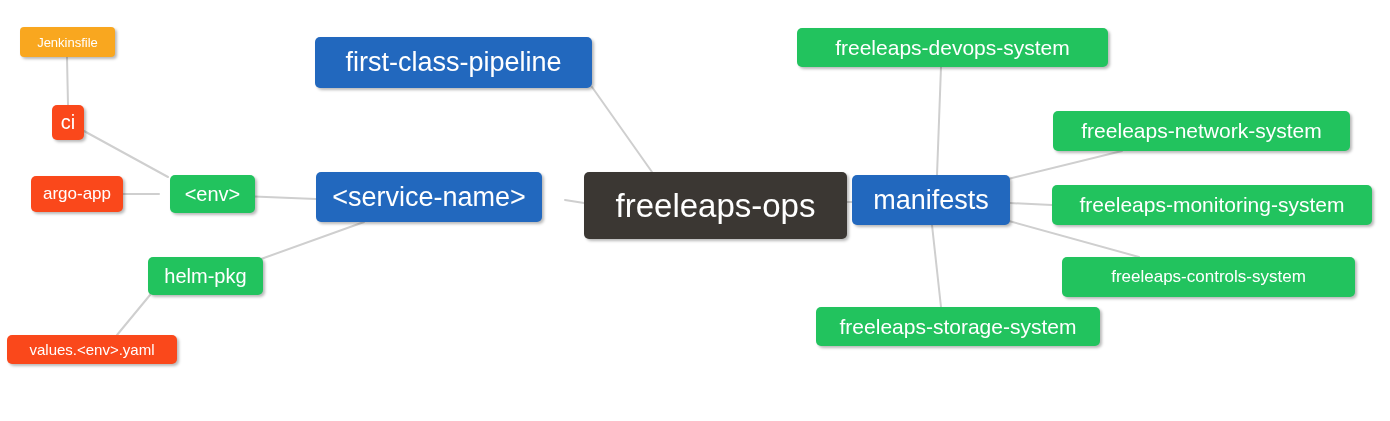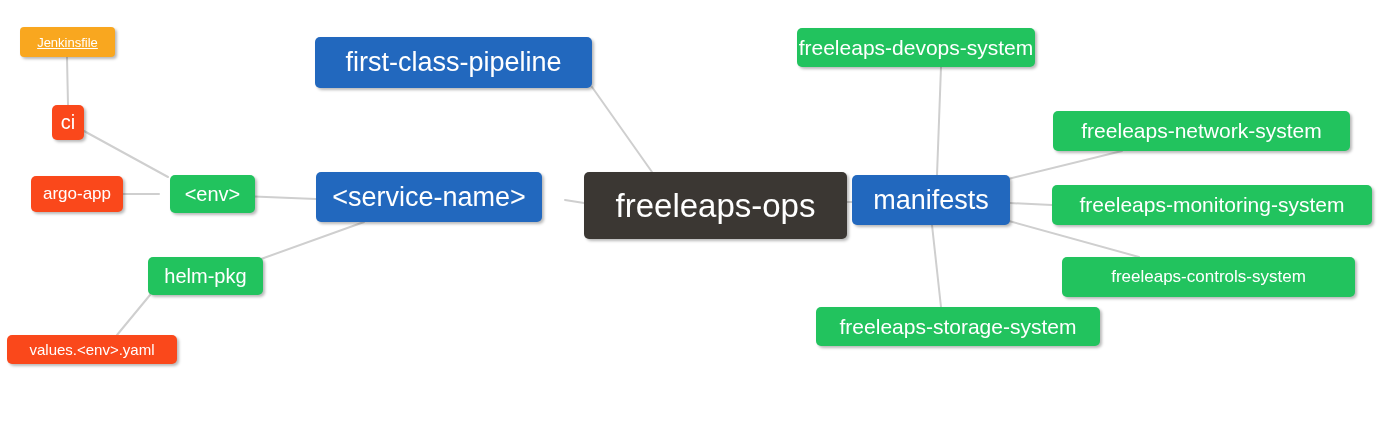--- a/index.html
+++ b/index.html
@@ -38,21 +38,21 @@
     border-radius: 5px;
     box-shadow: 2px 2px 3px rgba(0,0,0,0.28);
     white-space: nowrap;
     cursor: pointer;
     user-select: none;
   }
   .node.root       { background: var(--root, #3b3733); }
   .node.branch     { background: var(--primary, #2268be); }
   .node.leaf-green { background: var(--success, #22c35e); }
   .node.leaf-red   { background: var(--danger, #fa481b); }
-  .node.leaf-amber { background: var(--warning, #f9a71f); border-radius: 4px; text-decoration: underline; }
+  .node.leaf-amber { background: var(--warning, #f9a71f); border-radius: 4px; }
 </style>
 </head>
 <body>
 
 <div class="canvas">
 
   <svg class="edges" width="1390" height="421" aria-hidden="true">
     <line x1="67" y1="57" x2="68" y2="105"></line>
     <line x1="84" y1="131" x2="168" y2="177"></line>
     <line x1="123" y1="194" x2="159" y2="194"></line>
@@ -82,21 +82,21 @@
   <div class="node leaf-red" style="left:7px;   top:335px; width:170px; height:29px; font-size:15px;">values.&lt;env&gt;.yaml</div>
 
   <div class="node branch" style="left:315px; top:37px;  width:277px; height:51px; font-size:27px;">first-class-pipeline</div>
 
   <div class="node branch" style="left:316px; top:172px; width:226px; height:50px; font-size:27px;">&lt;service-name&gt;</div>
 
   <div class="node branch" style="left:852px; top:175px; width:158px; height:50px; font-size:27px;">manifests</div>
 
   <div class="node root" style="left:584px; top:172px; width:263px; height:67px; font-size:33px;">freeleaps-ops</div>
 
-  <div class="node leaf-green" style="left:797px;  top:28px;  width:238px; height:39px; font-size:21px;">freeleaps-devops-system</div>
+  <div class="node leaf-green" style="left:797px;  top:28px;  width:311px; height:39px; font-size:21px;">freeleaps-devops-system</div>
 
   <div class="node leaf-green" style="left:1053px; top:111px; width:297px; height:40px; font-size:21px;">freeleaps-network-system</div>
 
   <div class="node leaf-green" style="left:1052px; top:185px; width:320px; height:40px; font-size:21px;">freeleaps-monitoring-system</div>
 
   <div class="node leaf-green" style="left:1062px; top:257px; width:293px; height:40px; font-size:17px;">freeleaps-controls-system</div>
 
   <div class="node leaf-green" style="left:816px;  top:307px; width:284px; height:39px; font-size:21px;">freeleaps-storage-system</div>
 
 </div>

